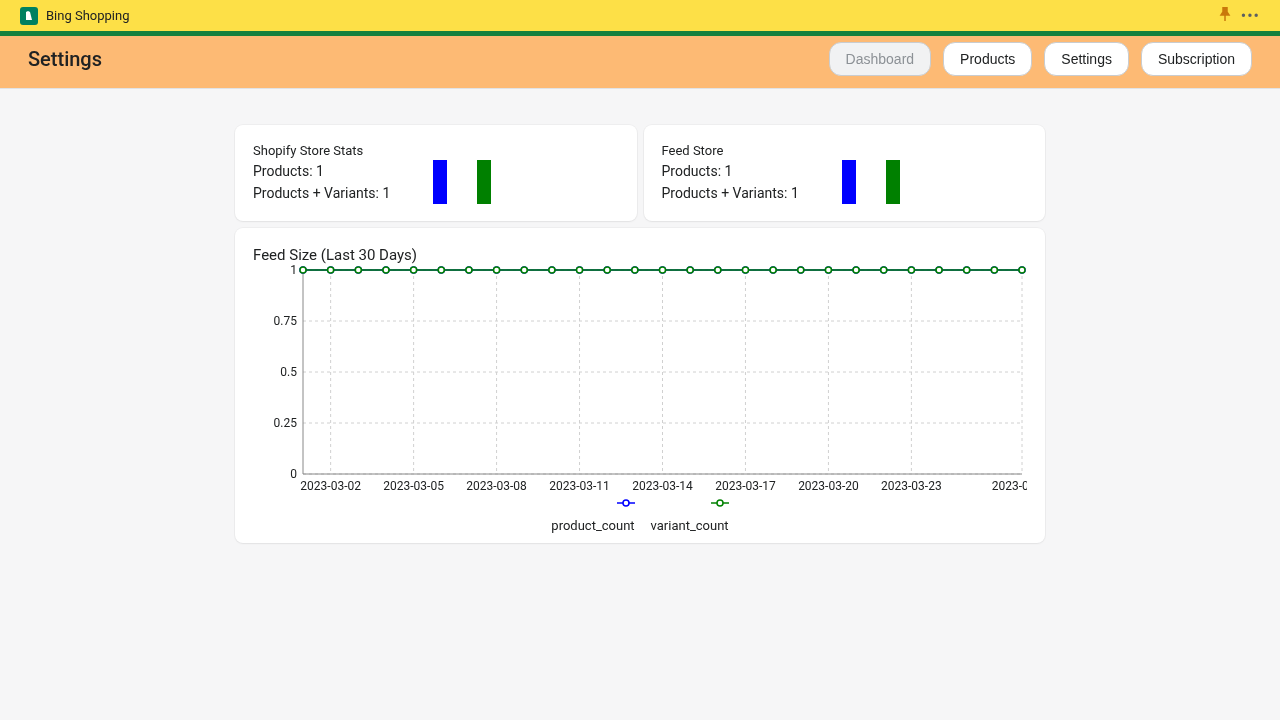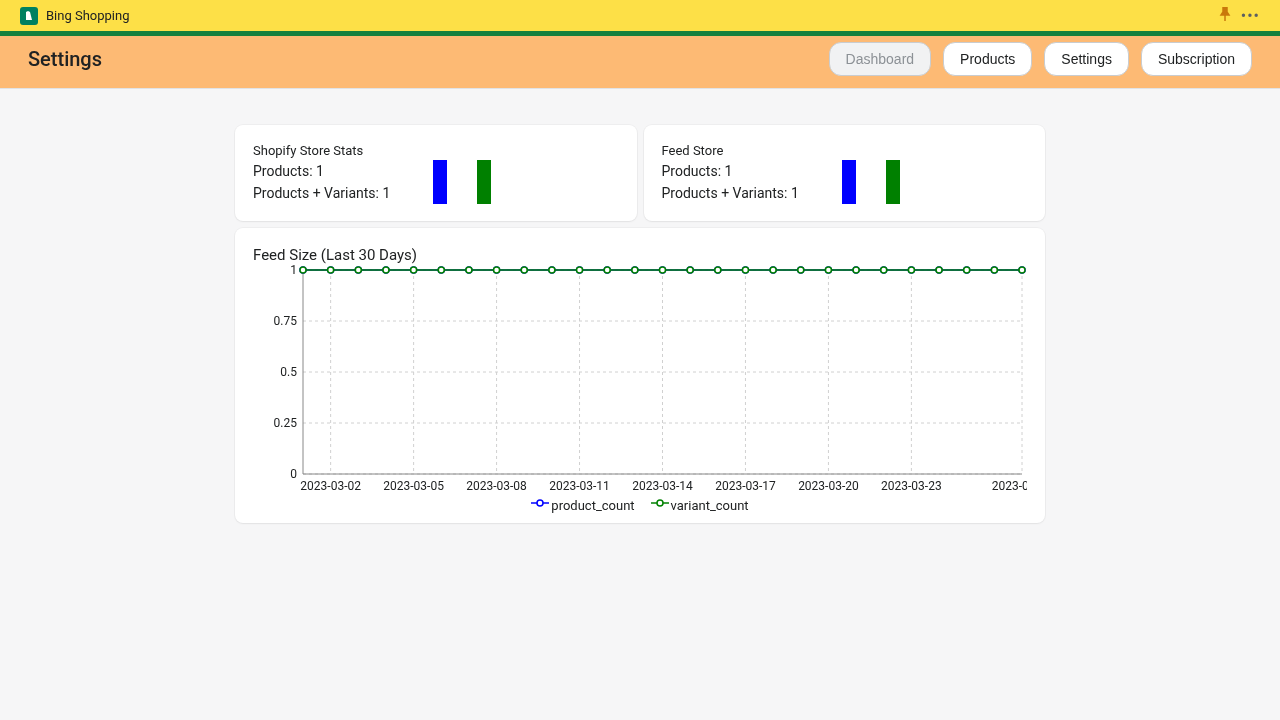--- a/index.html
+++ b/index.html
@@ -78,21 +78,21 @@
   .green { background: #008000; }
   .chart-card { padding: 18px 18px 10px 18px; }
   .chart-title { font-size: 15px; font-weight: 400; }
   .chart-wrap { position: relative; }
   .chart-svg { display: block; }
   .ytick { font-size: 12px; fill: #202223; text-anchor: end; }
   .xtick { font-size: 12px; fill: #202223; text-anchor: middle; }
   .grid-line { stroke: #d0d0d0; stroke-width: 1; stroke-dasharray: 3,3; }
   .axis-line { stroke: #888; stroke-width: 1; }
   .legend { display: flex; justify-content: center; gap: 16px; margin-top: 4px; font-size: 13px; }
-  .legend-item { display: flex; align-items: flex-start; gap: 2px; }
+  .legend-item { display: flex; align-items: flex-end; gap: 10px; flex-direction: column; }
   .legend-mark { display: inline-flex; align-items: center; }
 </style>
 </head>
 <body>
 
 <div class="titlebar">
   <div class="app-icon">
     <svg width="12" height="12" viewBox="0 0 12 12">
         <path d="M3 2 L5 1 L7 2 L9 10 L3 10 Z" fill="white"></path>
       </svg>

